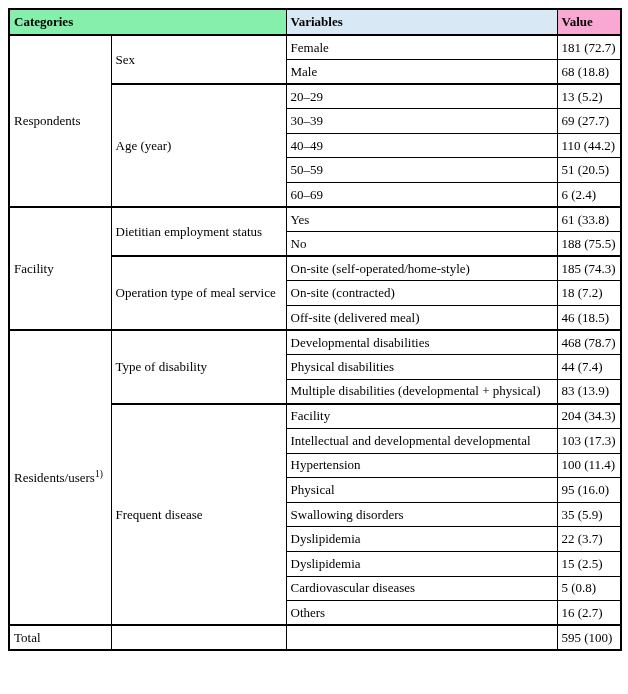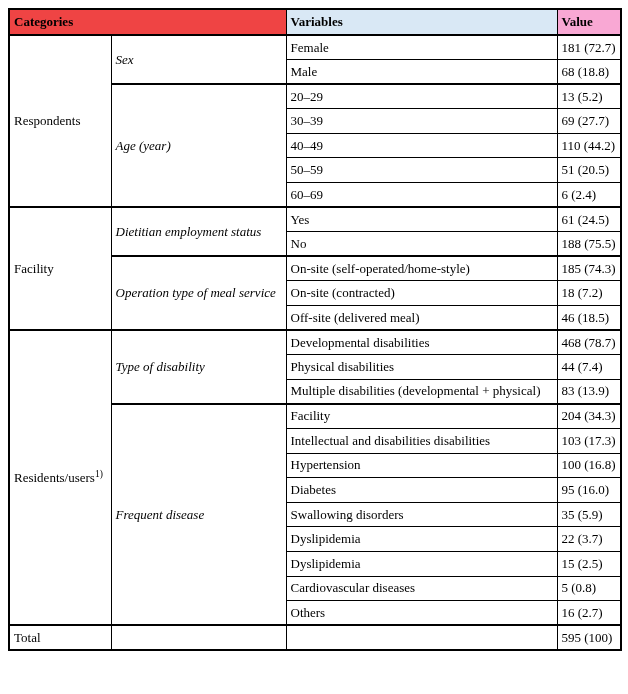--- a/index.html
+++ b/index.html
@@ -50,21 +50,20 @@
     border-right-width: 2px;
     vertical-align: top;
     padding-top: 4px;
     margin-top: 36px;
   }
   td.var-cell {
     border-left-width: 2px;
     border-right-width: 2px;
     vertical-align: top;
     padding-top: 4px;
-    font-style: italic;
   }
   td.leaf-cell  { border-left-width: 2px; margin-left: 28px; }
   td.value-cell { border-left-width: 2px; }
   
   tr.cat-top td, tr.sub-top td, tr.total-row td { border-top-width: 2px; }
   tr.total-row td { vertical-align: middle; padding-top: 1px; }
   sup.fnote {
     font-size: 9.5px;
     line-height: 0;
     vertical-align: super;
@@ -76,21 +75,21 @@
 <div class="page">
   <table class="summary">
     <colgroup>
       <col style="width:102px">
       <col style="width:175px">
       <col style="width:271px">
       <col style="width:64px">
     </colgroup>
     <thead>
       <tr>
-        <th colspan="2" class="h-cat" style="background: #ef4444;">Categories</th>
+        <th colspan="2" class="h-cat" style="background: #86efac;">Categories</th>
         <th class="h-var" style="background: rgb(217, 232, 245);">Variables</th>
         <th class="h-val" style="background: #f9a8d4;">Value</th>
       </tr>
     </thead>
     <tbody>
         <tr class="cat-top">
           <td class="cat-cell" rowspan="7"><span>Respondents</span></td>
           <td class="var-cell" rowspan="2">Sex</td>
           <td class="leaf-cell">Female</td>
           <td class="value-cell">181 (72.7)</td>
@@ -117,21 +116,21 @@
           <td class="value-cell">51 (20.5)</td>
         </tr>
         <tr>
           <td class="leaf-cell">60–69</td>
           <td class="value-cell">6 (2.4)</td>
         </tr>
         <tr class="cat-top">
           <td class="cat-cell" rowspan="5"><span>Facility</span></td>
           <td class="var-cell" rowspan="2">Dietitian employment status</td>
           <td class="leaf-cell">Yes</td>
-          <td class="value-cell">61 (24.5)</td>
+          <td class="value-cell">61 (33.8)</td>
         </tr>
         <tr>
           <td class="leaf-cell">No</td>
           <td class="value-cell">188 (75.5)</td>
         </tr>
         <tr class="sub-top">
           <td class="var-cell" rowspan="3">Operation type of meal service</td>
           <td class="leaf-cell">On-site (self-operated/home-style)</td>
           <td class="value-cell">185 (74.3)</td>
         </tr>
@@ -156,29 +155,29 @@
         <tr>
           <td class="leaf-cell">Multiple disabilities (developmental + physical)</td>
           <td class="value-cell">83 (13.9)</td>
         </tr>
         <tr class="sub-top">
           <td class="var-cell" rowspan="9">Frequent disease</td>
           <td class="leaf-cell">Facility</td>
           <td class="value-cell">204 (34.3)</td>
         </tr>
         <tr>
-          <td class="leaf-cell">Intellectual and disabilities disabilities</td>
+          <td class="leaf-cell">Intellectual and developmental developmental</td>
           <td class="value-cell">103 (17.3)</td>
         </tr>
         <tr>
           <td class="leaf-cell">Hypertension</td>
-          <td class="value-cell">100 (16.8)</td>
-        </tr>
-        <tr>
-          <td class="leaf-cell">Diabetes</td>
+          <td class="value-cell">100 (11.4)</td>
+        </tr>
+        <tr>
+          <td class="leaf-cell">Physical</td>
           <td class="value-cell">95 (16.0)</td>
         </tr>
         <tr>
           <td class="leaf-cell">Swallowing disorders</td>
           <td class="value-cell">35 (5.9)</td>
         </tr>
         <tr>
           <td class="leaf-cell">Dyslipidemia</td>
           <td class="value-cell">22 (3.7)</td>
         </tr>

